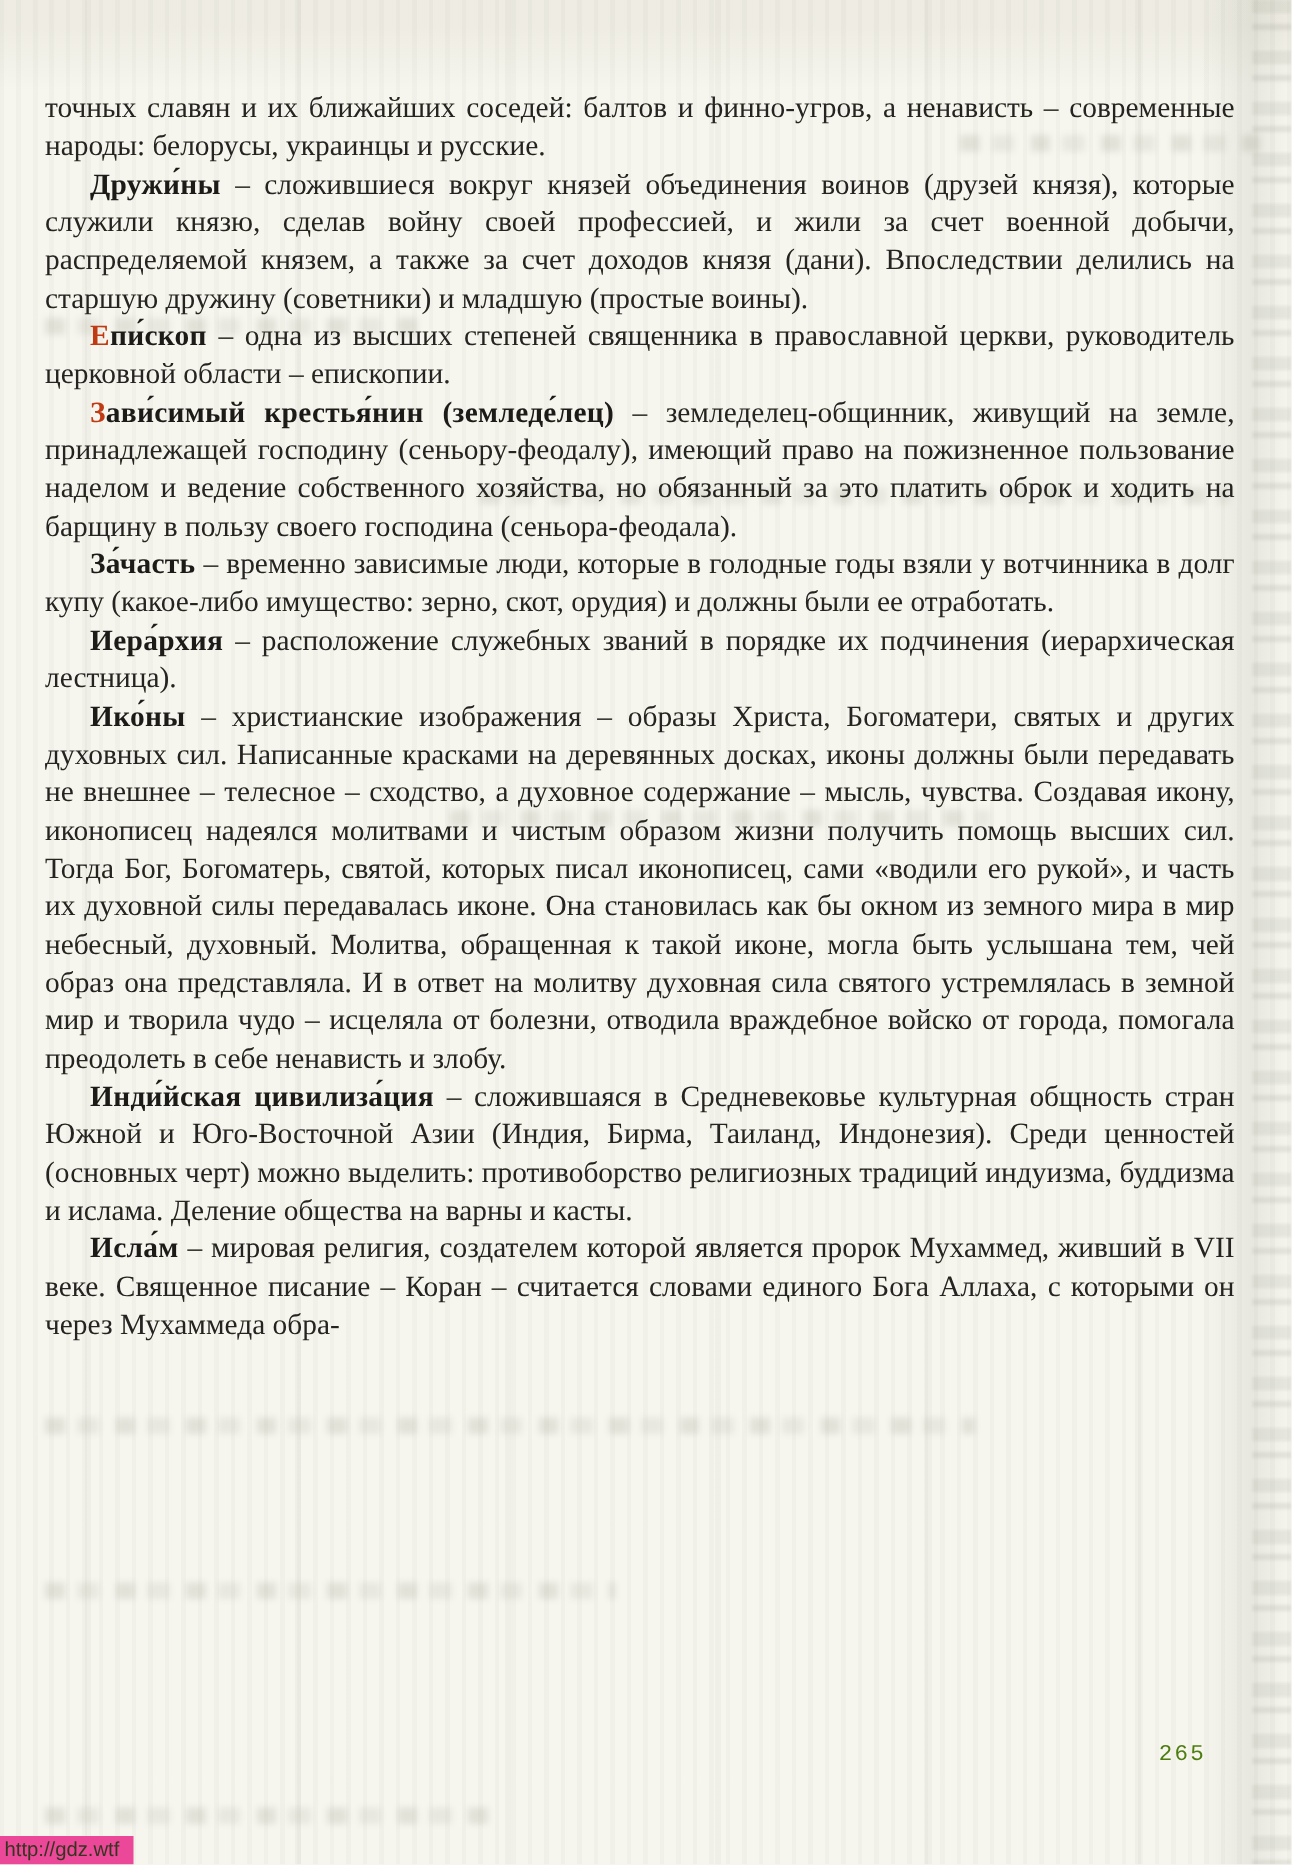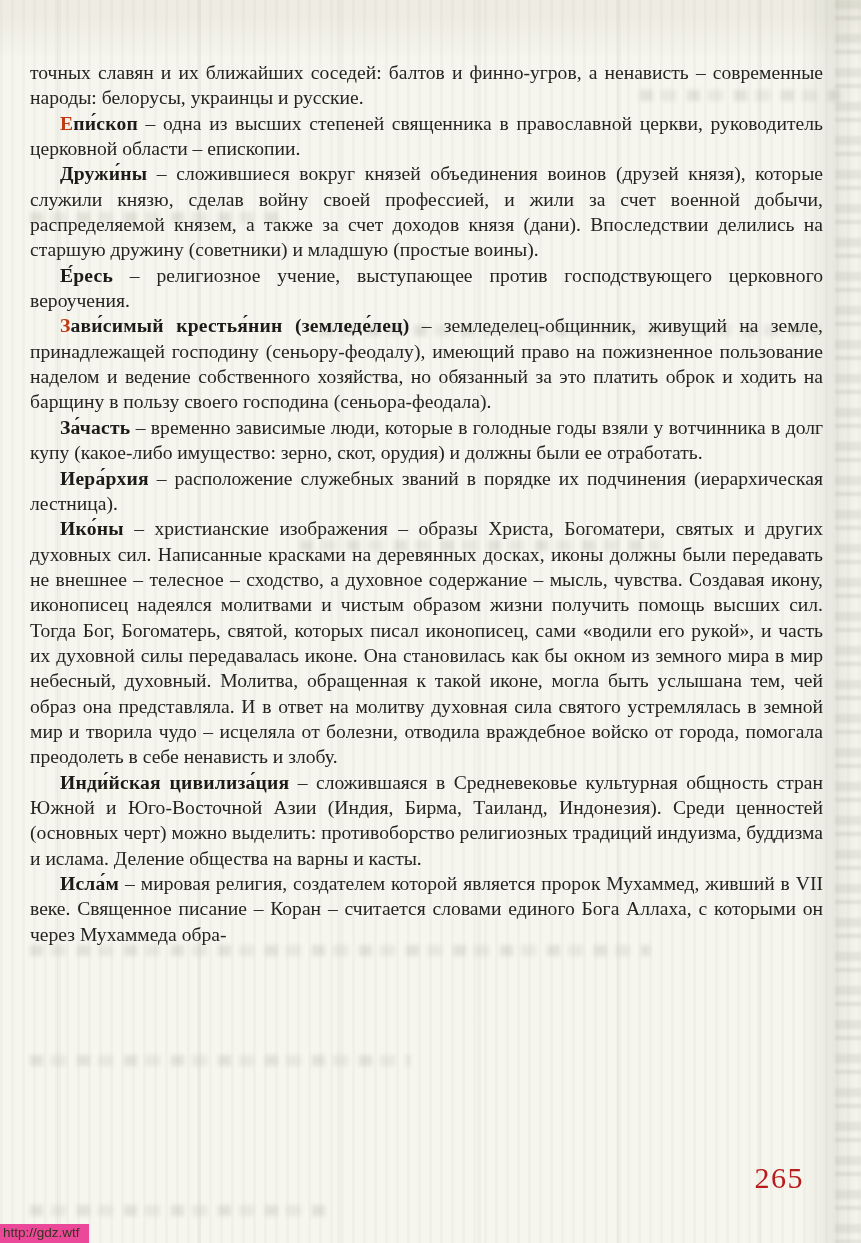--- a/index.html
+++ b/index.html
@@ -29,22 +29,22 @@
     color:#262420;
     font-size:19.6px;line-height:25.35px;
     text-align:justify;
   }
   .text-block p{margin:0;text-indent:30px;}
   .text-block p.intro{text-indent:0;}
   .term{font-weight:bold;color:#1d1b18;letter-spacing:0.2px;}
   .red-initial{color:#c03a14;}
   .page-number{
     position:absolute;top:1161px;right:57px;
-    font-family:Liberation Serif, serif;
-    font-size:30px;color:#b91c1c;letter-spacing:1.5px;
+    font-family:Liberation Mono, monospace;
+    font-size:15px;color:#4d7c0f;letter-spacing:1.5px;
   }
   .watermark{
     position:absolute;left:0;bottom:0;
     background:#ec4899;color:#35351f;
     font-family:"Liberation Sans", sans-serif;
     font-size:13.5px;line-height:16px;
     padding:1px 9px 2px 3px;
   }
   
   .ghost{
@@ -63,23 +63,22 @@
 <div class="ghost" style="left:30px;top:212px;width:250px;"></div>
 <div class="ghost" style="left:320px;top:325px;width:500px;"></div>
 <div class="ghost" style="left:300px;top:540px;width:360px;"></div>
 <div class="ghost" style="left:30px;top:945px;width:620px;"></div>
 <div class="ghost" style="left:30px;top:1055px;width:380px;"></div>
 <div class="ghost" style="left:30px;top:1205px;width:300px;"></div>
 
 <div class="text-block">
   <p class="intro">точных славян и их ближайших соседей: балтов и финно-угров, а ненависть – современные народы: белорусы, украинцы и русские.</p>
   <div>
+      <p><span class="term">Дружи́ны</span> – сложившиеся вокруг князей объединения воинов (друзей князя), которые служили князю, сделав войну своей профессией, и жили за счет военной добычи, распределяемой князем, а также за счет доходов князя (дани). Впоследствии делились на старшую дружину (советники) и младшую (простые воины).</p>
       <p><span class="term"><span class="red-initial">Е</span>пи́скоп</span> – одна из высших степеней священника в православной церкви, руководитель церковной области – епископии.</p>
-      <p><span class="term">Дружи́ны</span> – сложившиеся вокруг князей объединения воинов (друзей князя), которые служили князю, сделав войну своей профессией, и жили за счет военной добычи, распределяемой князем, а также за счет доходов князя (дани). Впоследствии делились на старшую дружину (советники) и младшую (простые воины).</p>
-      <p><span class="term">Е́ресь</span> – религиозное учение, выступающее против господствующего церковного вероучения.</p>
       <p><span class="term"><span class="red-initial">З</span>ави́симый крестья́нин (земледе́лец)</span> – земледелец-общинник, живущий на земле, принадлежащей господину (сеньору-феодалу), имеющий право на пожизненное пользование наделом и ведение собственного хозяйства, но обязанный за это платить оброк и ходить на барщину в пользу своего господина (сеньора-феодала).</p>
       <p><span class="term">За́часть</span> – временно зависимые люди, которые в голодные годы взяли у вотчинника в долг купу (какое-либо имущество: зерно, скот, орудия) и должны были ее отработать.</p>
       <p><span class="term">Иера́рхия</span> – расположение служебных званий в порядке их подчинения (иерархическая лестница).</p>
       <p><span class="term">Ико́ны</span> – христианские изображения – образы Христа, Богоматери, святых и других духовных сил. Написанные красками на деревянных досках, иконы должны были передавать не внешнее – телесное – сходство, а духовное содержание – мысль, чувства. Создавая икону, иконописец надеялся молитвами и чистым образом жизни получить помощь высших сил. Тогда Бог, Богоматерь, святой, которых писал иконописец, сами «водили его рукой», и часть их духовной силы передавалась иконе. Она становилась как бы окном из земного мира в мир небесный, духовный. Молитва, обращенная к такой иконе, могла быть услышана тем, чей образ она представляла. И в ответ на молитву духовная сила святого устремлялась в земной мир и творила чудо – исцеляла от болезни, отводила враждебное войско от города, помогала преодолеть в себе ненависть и злобу.</p>
       <p><span class="term">Инди́йская цивилиза́ция</span> – сложившаяся в Средневековье культурная общность стран Южной и Юго-Восточной Азии (Индия, Бирма, Таиланд, Индонезия). Среди ценностей (основных черт) можно выделить: противоборство религиозных традиций индуизма, буддизма и ислама. Деление общества на варны и касты.</p>
       <p><span class="term">Исла́м</span> – мировая религия, создателем которой является пророк Мухаммед, живший в VII веке. Священное писание – Коран – считается словами единого Бога Аллаха, с которыми он через Мухаммеда обра-</p>
     </div>
 </div>
 
 <div class="page-number">265</div>

